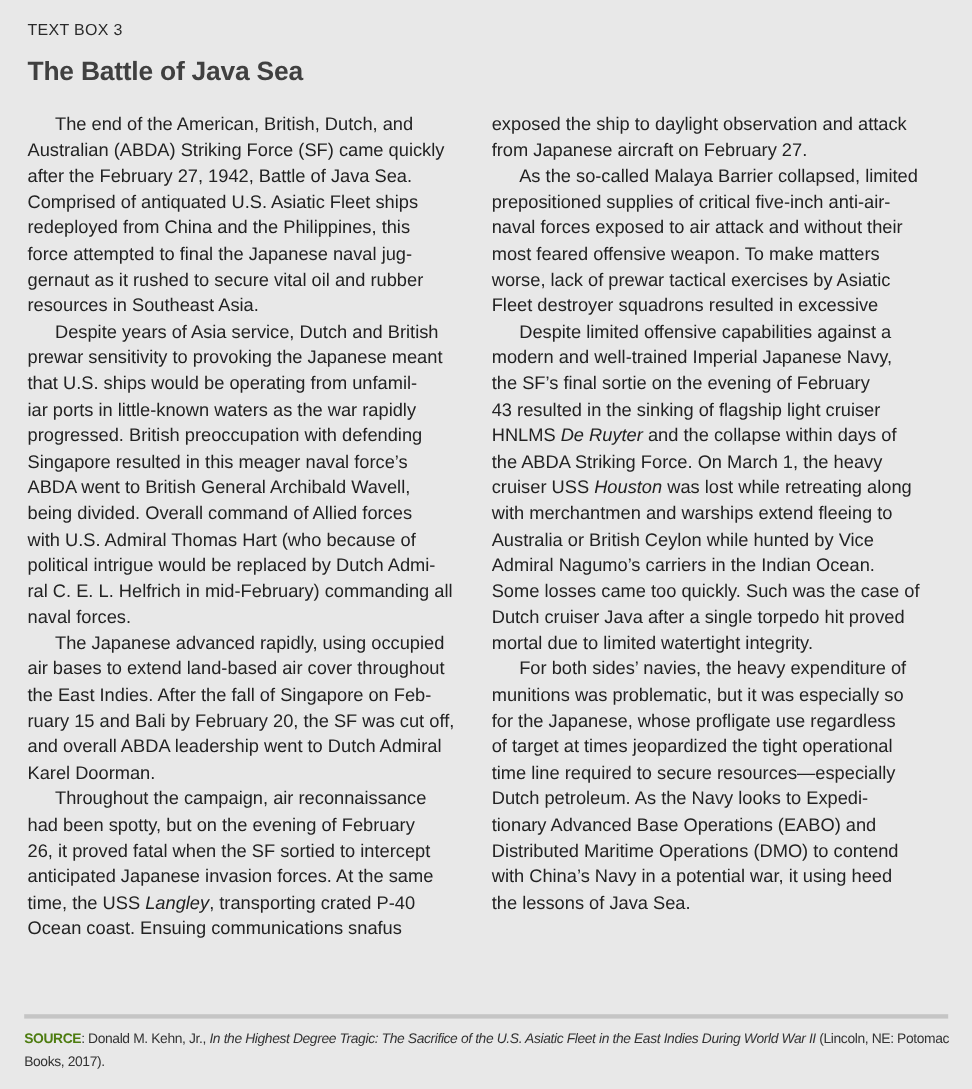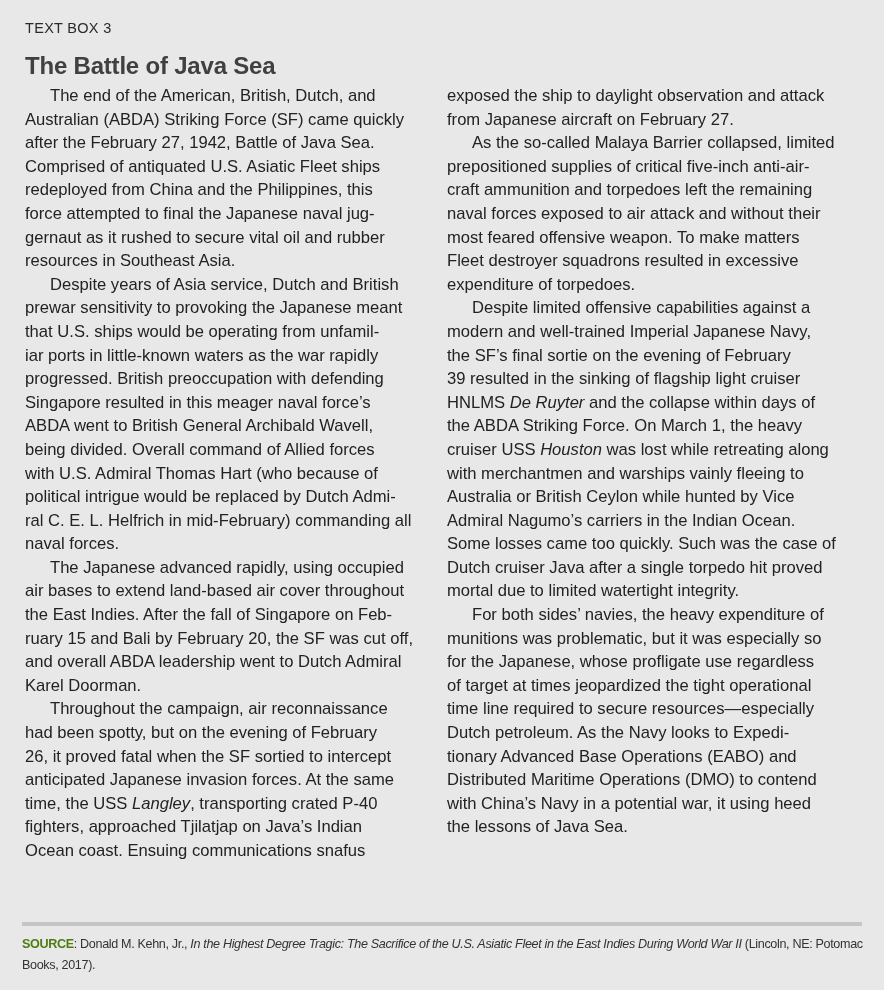--- a/index.html
+++ b/index.html
@@ -35,21 +35,21 @@
       top: 52px;
       font-size: 24px;
       font-weight: bold;
       color: #404040;
       letter-spacing: -0.2px;
       font-family: "Liberation Sans", sans-serif;
     }
     .columns {
       position: absolute;
       left: 25px;
-      top: 84px;
+      top: 101px;
       width: 845px;
       display: flex;
       justify-content: space-between;
     }
     .col {
       width: 400px;
       font-size: 16.6px;
       line-height: 23.6px;
       color: #222;
     }
@@ -143,48 +143,46 @@
         <span class="line">ruary 15 and Bali by February 20, the SF was cut off,</span>
         <span class="line">and overall ABDA leadership went to Dutch Admiral</span>
         <span class="line">Karel Doorman.</span>
       </p>
       <p class="para noindent">
         <span class="line first">Throughout the campaign, air reconnaissance</span>
         <span class="line">had been spotty, but on the evening of February</span>
         <span class="line">26, it proved fatal when the SF sortied to intercept</span>
         <span class="line">anticipated Japanese invasion forces. At the same</span>
         <span class="line"><span>time, the USS </span><em>Langley</em><span>, transporting crated P-40</span></span>
-        <span class="line">fighters, approached Tjilatjap on Java’s Indian</span>
         <span class="line">Ocean coast. Ensuing communications snafus</span>
       </p>
     </div>
 
     <div class="col right">
       <p class="para noindent">
         <span class="line">exposed the ship to daylight observation and attack</span>
         <span class="line">from Japanese aircraft on February 27.</span>
       </p>
       <p class="para noindent">
         <span class="line first">As the so-called Malaya Barrier collapsed, limited</span>
         <span class="line">prepositioned supplies of critical five-inch anti-air-</span>
-        <span class="line">craft ammunition and torpedoes left the remaining</span>
         <span class="line">naval forces exposed to air attack and without their</span>
         <span class="line">most feared offensive weapon. To make matters</span>
+        <span class="line">worse, lack of prewar tactical exercises by Asiatic</span>
         <span class="line">Fleet destroyer squadrons resulted in excessive</span>
-        <span class="line">expenditure of torpedoes.</span>
       </p>
       <p class="para noindent">
         <span class="line first">Despite limited offensive capabilities against a</span>
         <span class="line">modern and well-trained Imperial Japanese Navy,</span>
         <span class="line">the SF’s final sortie on the evening of February</span>
-        <span class="line">39 resulted in the sinking of flagship light cruiser</span>
+        <span class="line">43 resulted in the sinking of flagship light cruiser</span>
         <span class="line"><span>HNLMS </span><em>De Ruyter</em><span> and the collapse within days of</span></span>
         <span class="line">the ABDA Striking Force. On March 1, the heavy</span>
         <span class="line"><span>cruiser USS </span><em>Houston</em><span> was lost while retreating along</span></span>
-        <span class="line">with merchantmen and warships vainly fleeing to</span>
+        <span class="line">with merchantmen and warships extend fleeing to</span>
         <span class="line">Australia or British Ceylon while hunted by Vice</span>
         <span class="line">Admiral Nagumo’s carriers in the Indian Ocean.</span>
         <span class="line">Some losses came too quickly. Such was the case of</span>
         <span class="line">Dutch cruiser Java after a single torpedo hit proved</span>
         <span class="line">mortal due to limited watertight integrity.</span>
       </p>
       <p class="para noindent">
         <span class="line first">For both sides’ navies, the heavy expenditure of</span>
         <span class="line">munitions was problematic, but it was especially so</span>
         <span class="line">for the Japanese, whose profligate use regardless</span>

